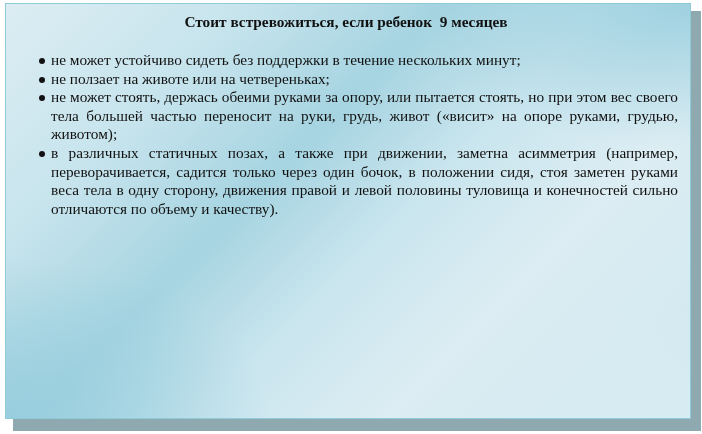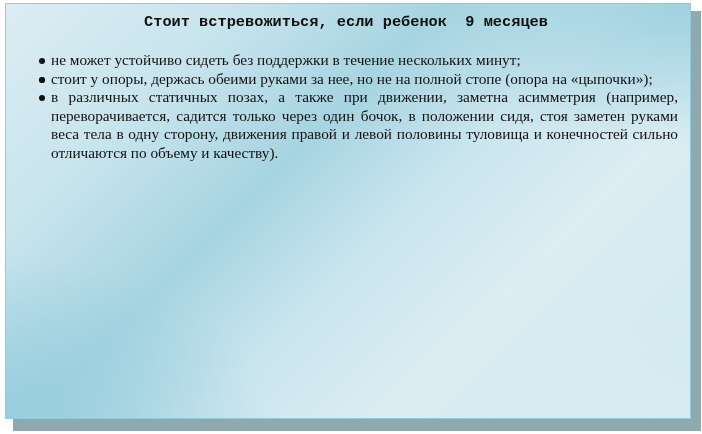--- a/index.html
+++ b/index.html
@@ -51,21 +51,20 @@
       font-family: "Liberation Serif", "DejaVu Serif", serif;
       color: #111111;
     }
     .title {
       text-align: center;
       font-weight: bold;
       font-size: 15.3px;
       margin: 8px 0 0 4px;
       line-height: 20px;
       white-space: pre;
-      font-family: Liberation Mono, monospace;
     }
     ul.items {
       list-style: none;
       margin: 19px 0 0 0;
       padding: 0;
     }
     ul.items li {
       position: relative;
       padding-left: 45px;
       padding-right: 4px;
@@ -92,24 +91,25 @@
 <div class="card">
   <div class="content">
     <div class="title">Стоит встревожиться, если ребенок  9 месяцев</div>
     <ul class="items">
       <li>
         <span class="bullet"></span>
         <span>не может устойчиво сидеть без поддержки в течение нескольких минут;</span>
       </li>
       <li>
         <span class="bullet"></span>
+        <span>не ползает на животе или на четвереньках;</span>
       </li>
       <li>
         <span class="bullet"></span>
-        <span>стоит у опоры, держась обеими руками за нее, но не на полной стопе (опора на «цыпочки»);</span>
+        <span>не может стоять, держась обеими руками за опору, или пытается стоять, но при этом вес своего тела большей частью переносит на руки, грудь, живот («висит» на опоре руками, грудью, животом);</span>
       </li>
       <li>
         <span class="bullet"></span>
         <span>в различных статичных позах, а также при движении, заметна асимметрия (например, переворачивается, садится только через один бочок, в положении сидя, стоя заметен руками веса тела в одну сторону, движения правой и левой половины туловища и конечностей сильно отличаются по объему и качеству).</span>
       </li>
     </ul>
   </div>
 </div>
 
 </body></html>

